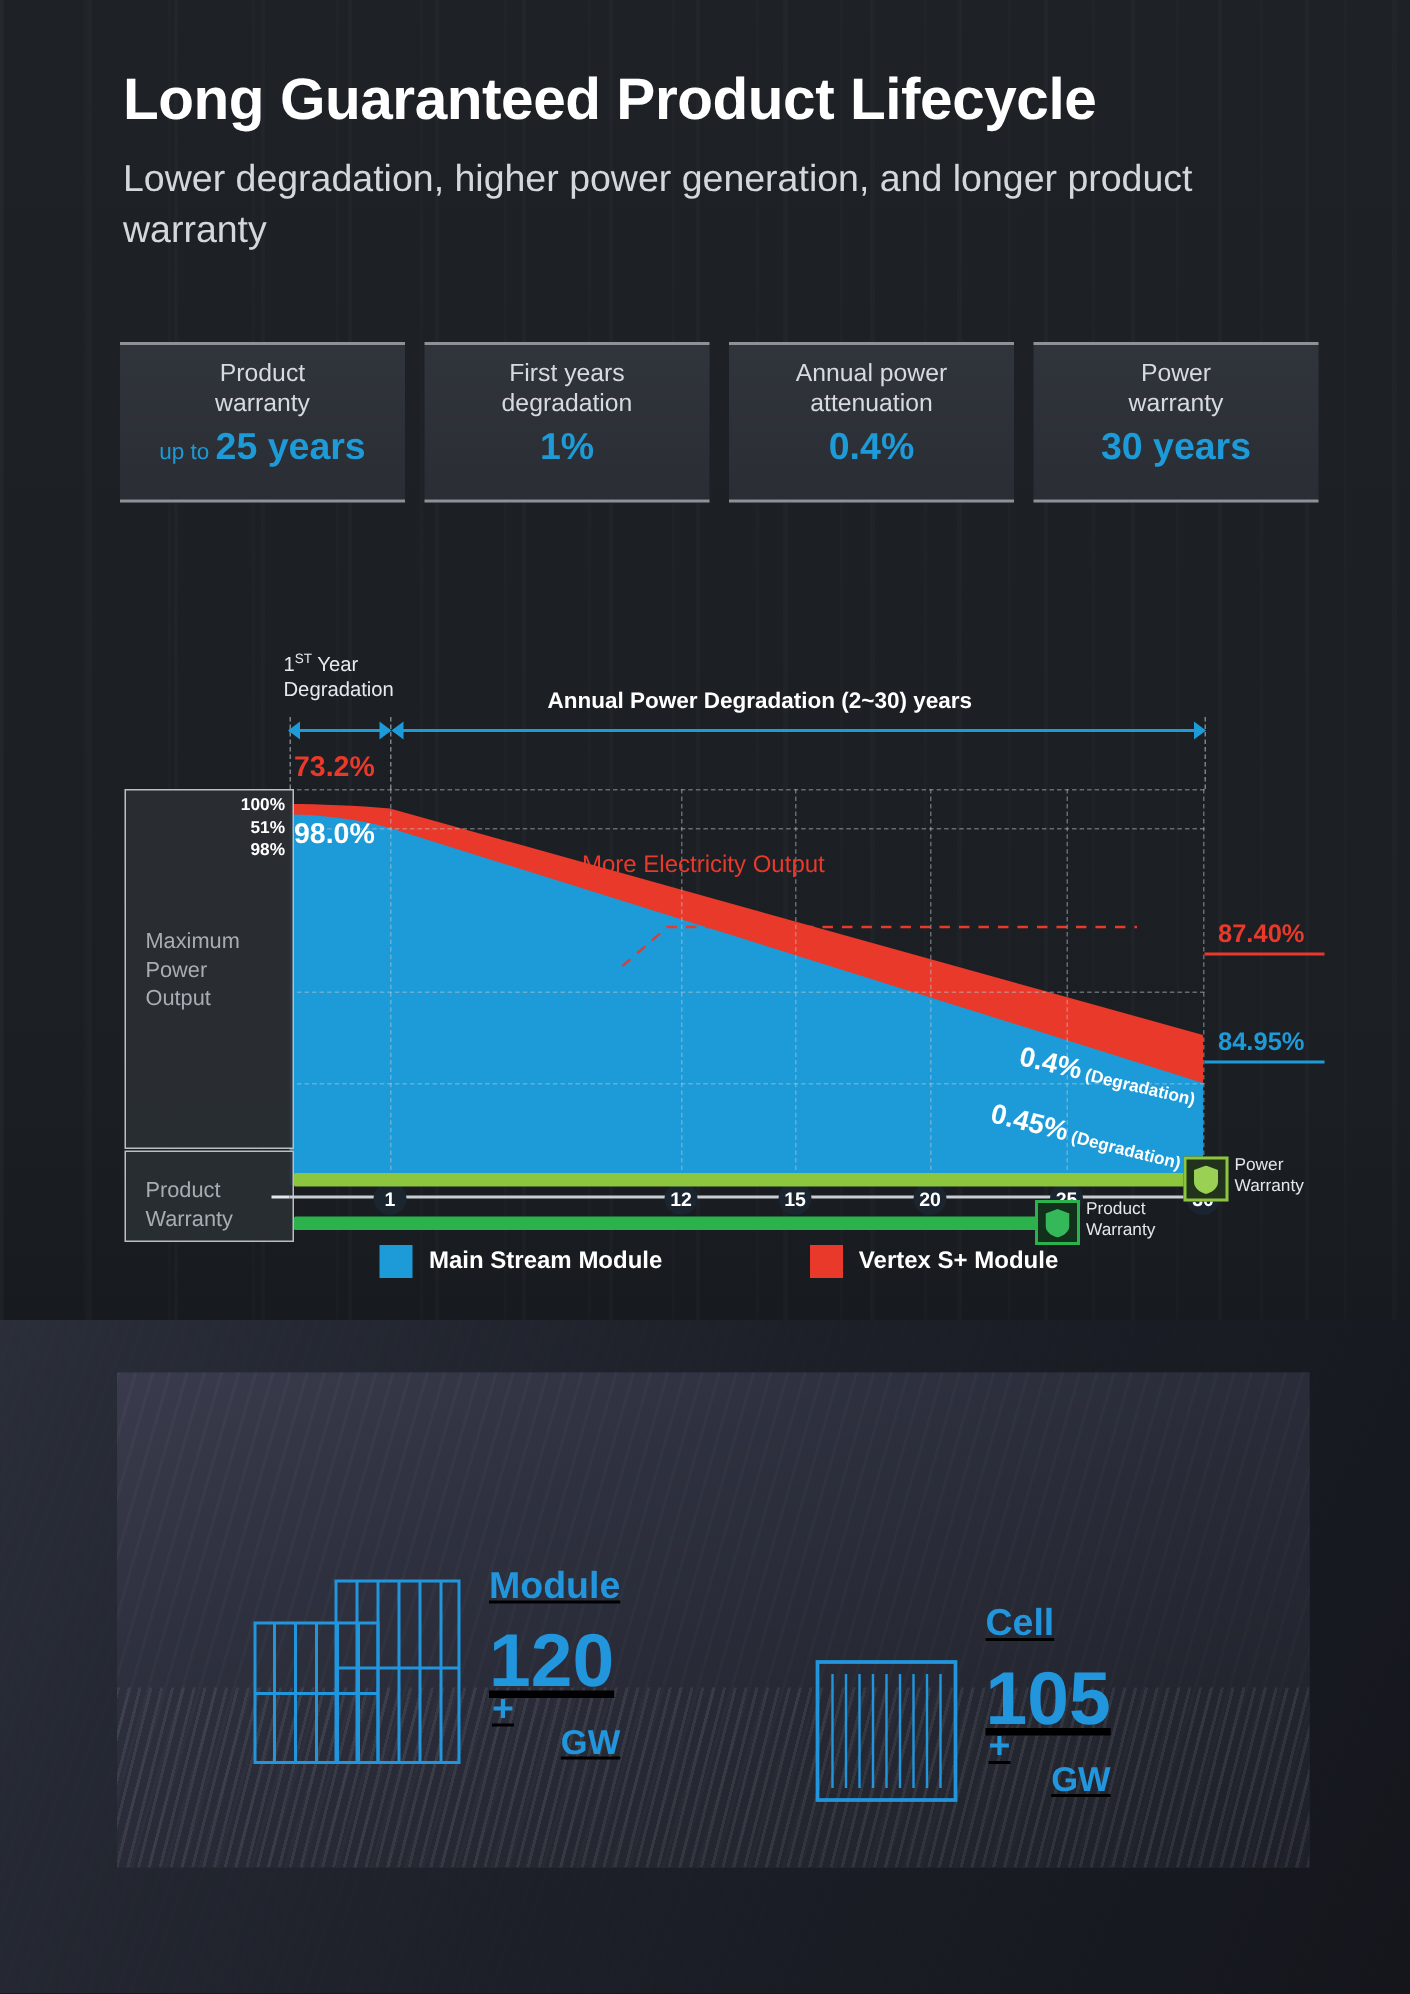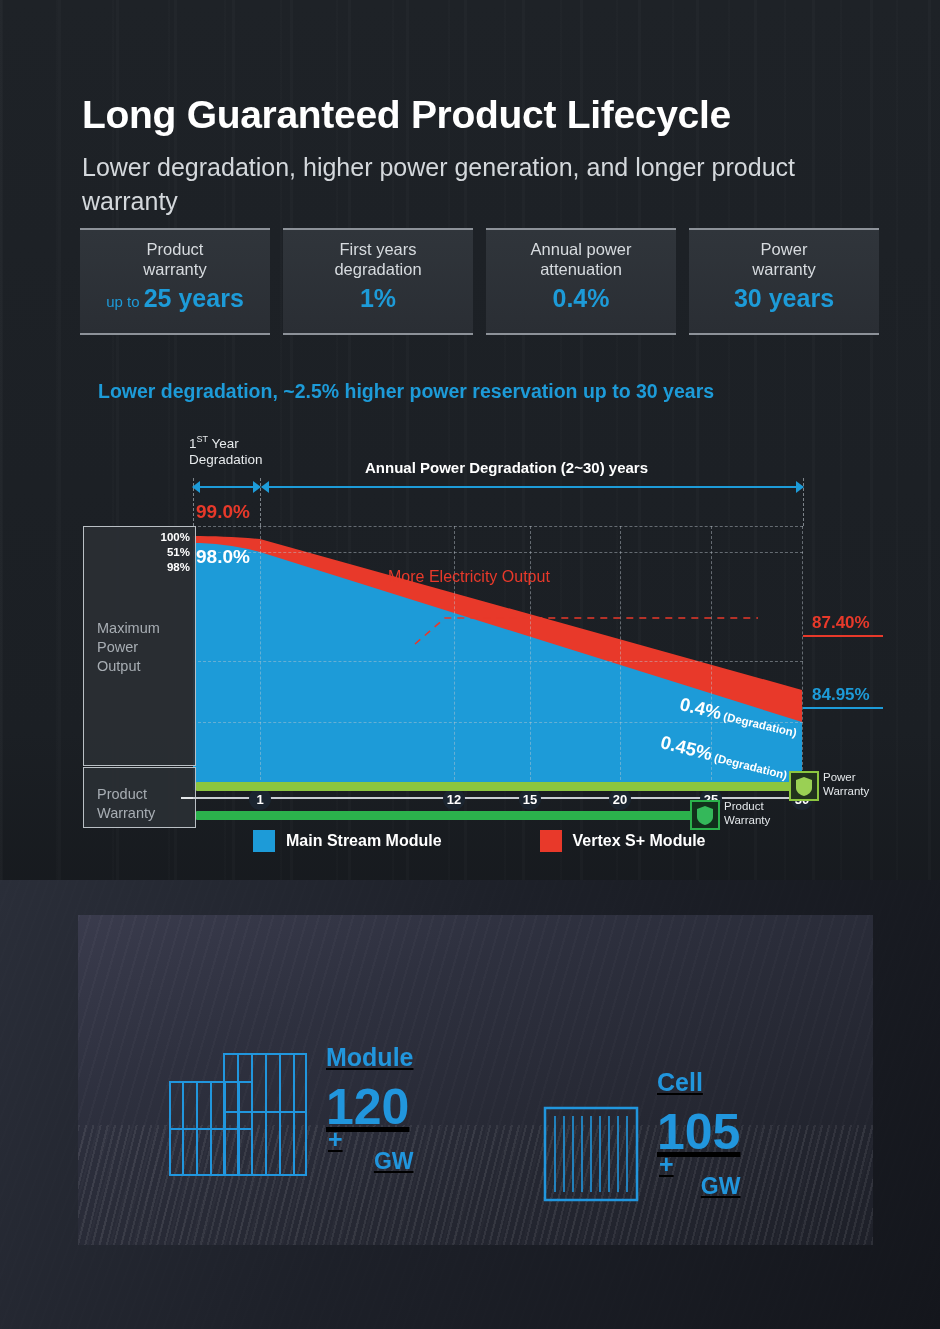--- a/index.html
+++ b/index.html
@@ -26,21 +26,21 @@
       repeating-linear-gradient(90deg,
         rgba(255,255,255,0.022) 0px, rgba(255,255,255,0.022) 3px,
         rgba(255,255,255,0) 3px, rgba(255,255,255,0) 58px);
     opacity: .8; pointer-events: none;
   }
 
   
   .hdr { position: absolute; left: 82px; top: 46px; width: 800px; }
   .title {
     font-size: 39px; font-weight: bold; color: #ffffff;
-    letter-spacing: -0.3px; line-height: 1.1; margin-top: 48px;
+    letter-spacing: -0.3px; line-height: 1.1;
   }
   .subtitle {
     margin-top: 14px; font-size: 25px; color: #d4d8dc;
     line-height: 1.35; font-weight: 400;
   }
 
   
   .cards { position: absolute; left: 80px; top: 228px; display: flex; gap: 13px; }
   .card {
     width: 190px; height: 107px;
@@ -232,21 +232,20 @@
     </div>
     <div class="card">
       <div class="card-label">
         <span>Power</span><br>
         <span>warranty</span>
       </div>
       <div class="card-value"><span class="pre"></span><span>30 years</span></div>
     </div>
   </div>
 
-  <div class="chart-headline">Lower degradation, ~2.5% higher power reservation up to 30 years</div>
 
   <div id="chart">
 
     <div class="ann-1st">
       <span>1</span><sup>ST</sup><span> Year</span><br>
       <span>Degradation</span>
     </div>
     <div class="ann-annual">Annual Power Degradation (2~30) years</div>
 
     <div class="vtick" style="left:193px; top:48px; height:48px;"></div>
@@ -286,21 +285,21 @@
 
         <path fill="none" stroke="#e8392a" stroke-width="1.6" stroke-dasharray="7,6" d="M 222,118 L 252,92 L 565,92"></path>
       </svg>
 
       <div class="more-out" style="position:absolute; left:195px; top:42px;">More Electricity Output</div>
 
       <div class="deg-lbl" id="deg04"><span>0.4%</span><span class="sm"> (Degradation)</span></div>
       <div class="deg-lbl" id="deg045"><span>0.45%</span><span class="sm"> (Degradation)</span></div>
     </div>
 
-    <div class="v990">99.0%</div>
+    <div class="v990">73.2%</div>
     <div class="v980">98.0%</div>
 
     <div class="endline" style="left:803px; top:205px; width:80px; background:#e8392a;"></div>
     <div class="vend-red">87.40%</div>
     <div class="endline" style="left:803px; top:277px; width:80px; background:#1d9bd8;"></div>
     <div class="vend-blue">84.95%</div>
 
     <div class="lblbox" id="box-max">
       <div class="yaxis">
         <div>100%</div>

